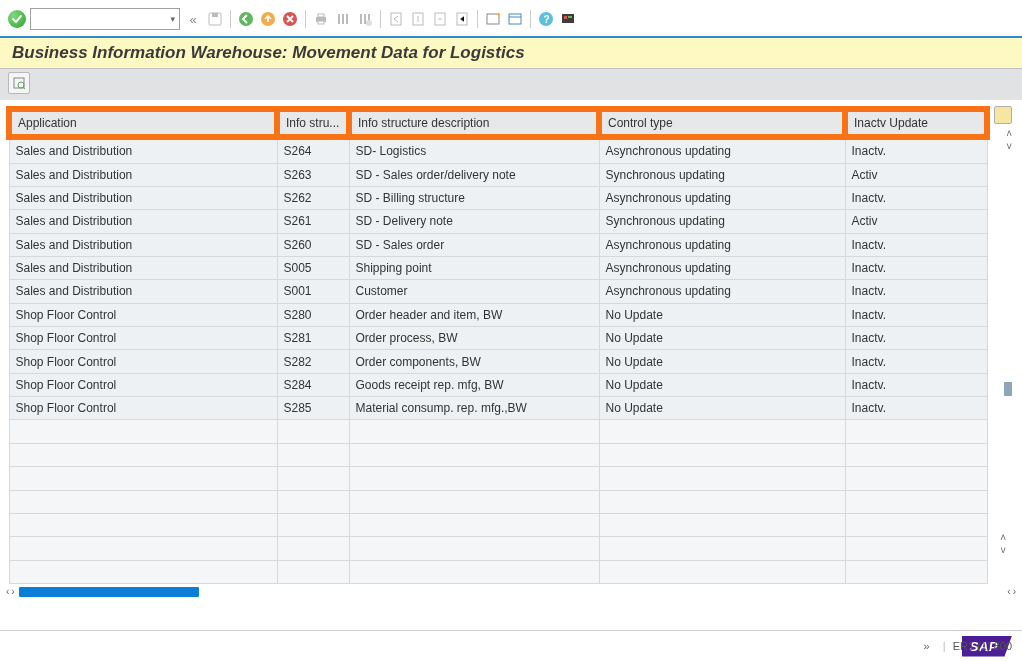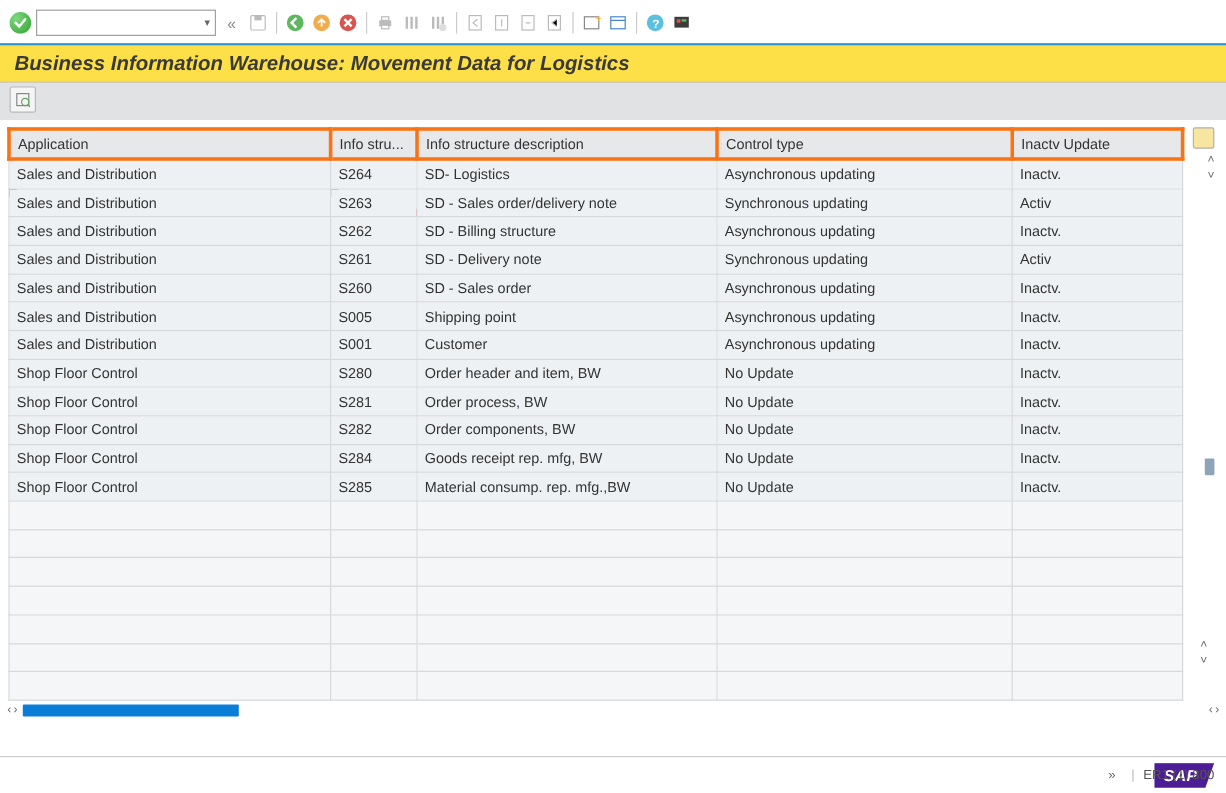--- a/index.html
+++ b/index.html
@@ -38,21 +38,21 @@
   }
   .caret { font-size: 9px; color: #666; }
   .tbtn {
     width: 18px; height: 18px;
     display: flex; align-items: center; justify-content: center;
     border-radius: 2px;
   }
   .tbtn svg { display: block; }
   .sep { width: 1px; height: 18px; background: #ccc; margin: 0 2px; }
   .title-bar {
-    background: #fde047;
+    background: #fef9c3;
     padding: 5px 12px;
     font-size: 17px;
     font-weight: bold;
     font-style: italic;
     color: #3a3a3a;
     border-bottom: 1px solid #c0c0c0;
   }
   .subtool {
     background: #e0e2e4;
     padding: 3px 8px 6px;
@@ -66,21 +66,21 @@
   }
   .grid {
     border-collapse: collapse;
     width: 978px;
     table-layout: fixed;
   }
   .grid th {
     text-align: left;
     font-weight: normal;
     background: #e6e8ea;
-    border: 3px solid #f97316;
+    border: 6px solid #f97316;
     padding: 3px 6px;
     font-size: 12px;
     color: #333;
     overflow: hidden;
     white-space: nowrap;
     text-overflow: ellipsis;
     height: 16px;
   }
   .grid td {
     border: 1px solid #d6d8da;

